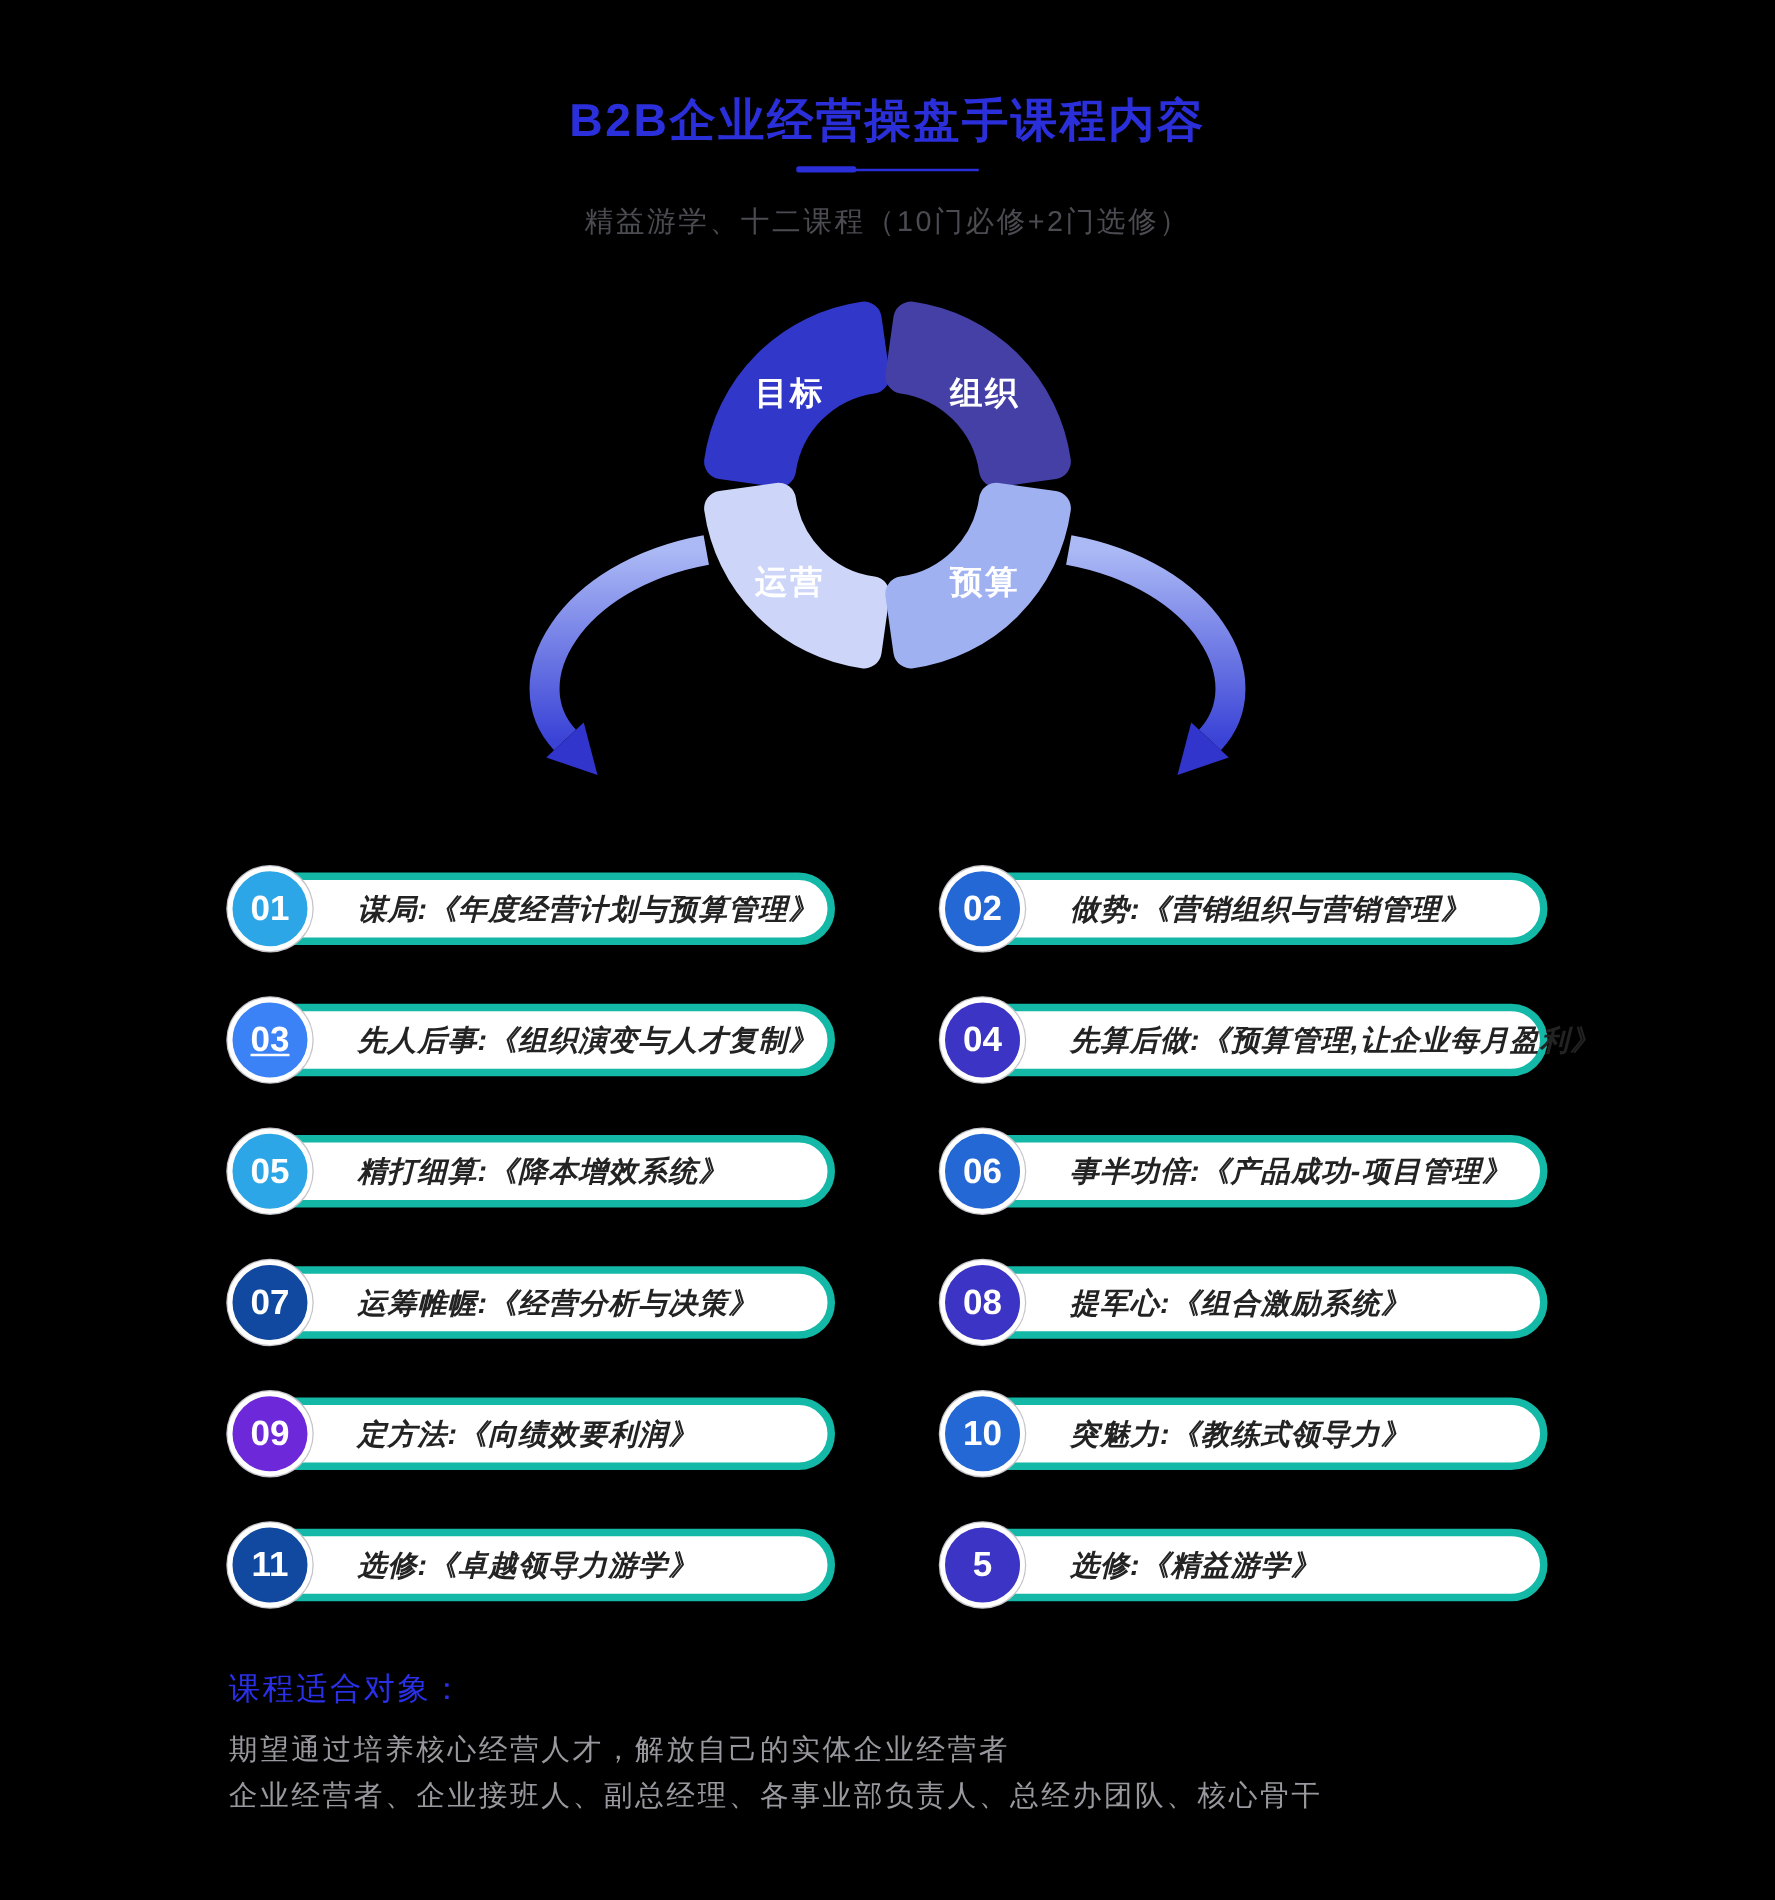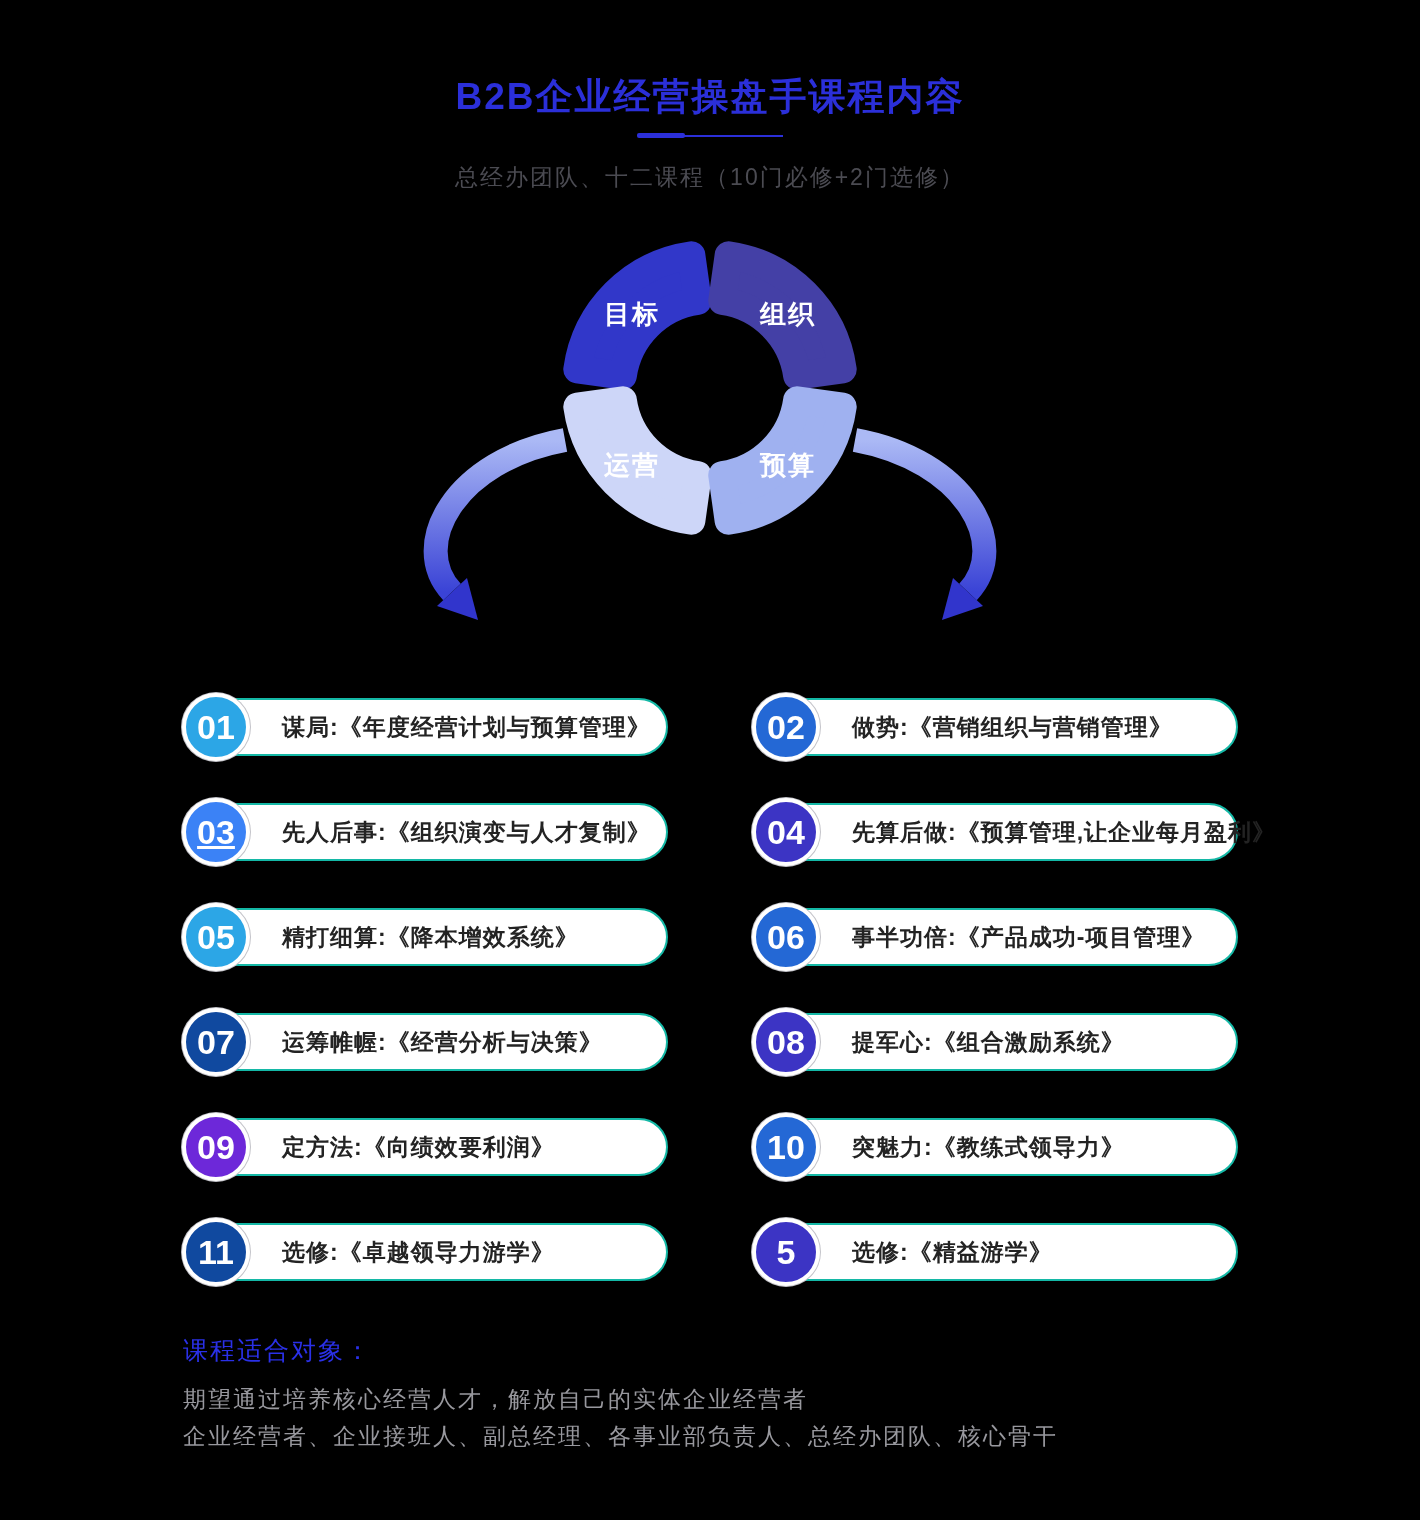--- a/index.html
+++ b/index.html
@@ -26,50 +26,50 @@
   .arrow-left{left:395px;}
   .arrow-right{left:825px;}
   
   .course-grid{
     position:absolute;top:698px;left:185px;width:1053px;
     display:grid;grid-template-columns:483px 483px;column-gap:87px;row-gap:47px;
   }
   .course-row{position:relative;height:58px;}
   .pill{
     position:absolute;left:0;top:0;width:100%;height:100%;
-    background:#ffffff;border:2px solid #14b8a6;border-radius:31px;box-sizing:border-box;
-    display:flex;align-items:center;
+    background:#ffffff;border:6px solid #14b8a6;border-radius:31px;box-sizing:border-box;
+    display:flex;align-items:center;font-style:italic;
   }
   .pill .course-text{
     padding-left:95px;font-size:23px;font-weight:bold;color:#232323;letter-spacing:1px;
     white-space:nowrap;
   }
   .num-circle{
     position:absolute;left:-3px;top:50%;transform:translateY(-50%);
     width:60px;height:60px;border-radius:50%;
     border:4px solid #ffffff;box-shadow:0 0 0 1px #c3c3c9;
     display:flex;align-items:center;justify-content:center;
-    color:#ffffff;font-size:34px;font-weight:bold;z-index:2;
+    color:#ffffff;font-size:28px;font-weight:bold;z-index:2;
   }
   
   .footer{position:absolute;left:183px;top:1334px;}
   .footer-heading{font-size:25px;font-weight:normal;letter-spacing:2px;margin:0 0 14px 0;}
   .footer-line{font-size:23px;color:#98989e;letter-spacing:2px;line-height:37px;margin:0;}
 </style>
 </head>
 <body>
 
 <div class="canvas">
 
   <div class="title" style="color: rgb(43, 47, 217);">B2B企业经营操盘手课程内容</div>
   <div class="divider">
     <div class="thick" style="background: rgb(43, 47, 217);"></div>
     <div class="thin" style="background: rgb(43, 47, 217);"></div>
   </div>
-  <div class="subtitle">总经办团队、十二课程（10门必修+2门选修）</div>
+  <div class="subtitle">精益游学、十二课程（10门必修+2门选修）</div>
 
   <svg class="donut-svg" width="320" height="320" viewBox="-160 -160 320 320">
     <path d="M -132.7,-18.65 A 134,134 0 0 1 -18.65,-132.7 L -12.25,-87.15 A 88,88 0 0 0 -87.15,-12.25 Z" stroke-width="28" stroke-linejoin="round" stroke-linecap="round" fill="#3137C9" stroke="#3137C9"></path>
     <path d="M 18.65,-132.7 A 134,134 0 0 1 132.7,-18.65 L 87.15,-12.25 A 88,88 0 0 0 12.25,-87.15 Z" stroke-width="28" stroke-linejoin="round" stroke-linecap="round" fill="#4440A6" stroke="#4440A6"></path>
     <path d="M -18.65,132.7 A 134,134 0 0 1 -132.7,18.65 L -87.15,12.25 A 88,88 0 0 0 -12.25,87.15 Z" stroke-width="28" stroke-linejoin="round" stroke-linecap="round" fill="#CDD6F8" stroke="#CDD6F8"></path>
     <path d="M 132.7,18.65 A 134,134 0 0 1 18.65,132.7 L 12.25,87.15 A 88,88 0 0 0 87.15,12.25 Z" stroke-width="28" stroke-linejoin="round" stroke-linecap="round" fill="#9FB1F0" stroke="#9FB1F0"></path>
     <text class="donut-label" x="-78" y="-65">目标</text>
     <text class="donut-label" x="78" y="-65">组织</text>
     <text class="donut-label" x="-78" y="86">运营</text>
     <text class="donut-label" x="78" y="86">预算</text>

